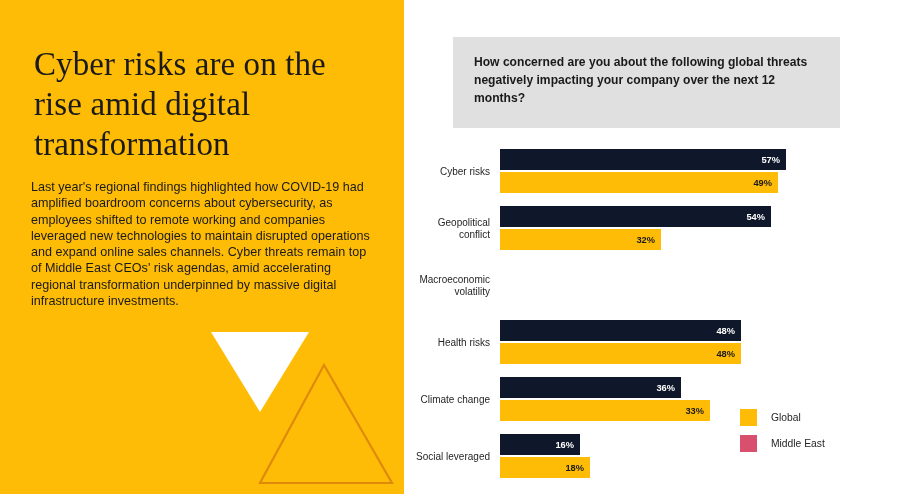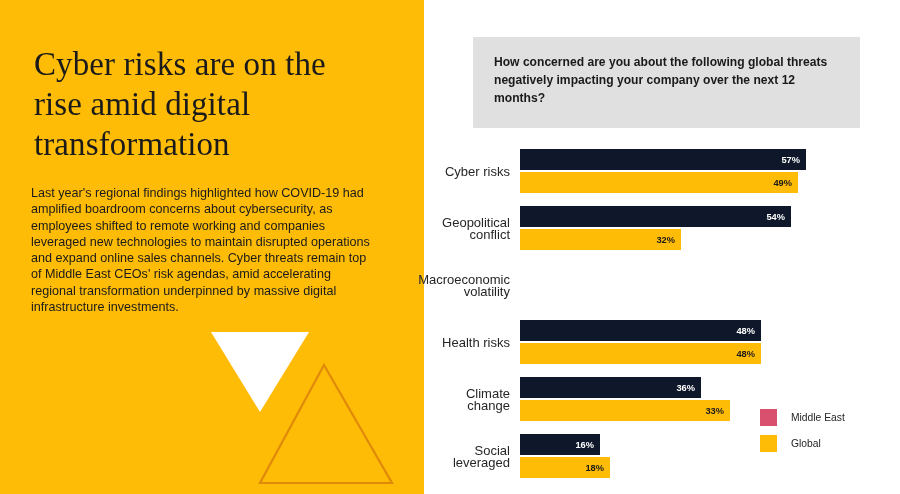--- a/index.html
+++ b/index.html
@@ -33,21 +33,21 @@
     width: 340px;
     font-family: "Liberation Serif", serif;
     font-size: 33px;
     line-height: 40px;
     color: #1a1a1a;
     letter-spacing: 0.1px;
   }
   #body-copy {
     position: absolute;
     left: 31px;
-    top: 185px;
+    top: 179px;
     width: 346px;
     font-family: "Liberation Sans", sans-serif;
     font-size: 12.6px;
     line-height: 16.3px;
     color: #1a1a1a;
   }
   #tri-white {
     position: absolute;
     left: 211px;
     top: 332px;
@@ -61,21 +61,21 @@
     position: absolute;
     left: 256px;
     top: 360px;
     width: 140px;
     height: 128px;
   }
 
   
   #right-panel {
     position: absolute;
-    left: 424px;
+    left: 404px;
     top: 0;
     width: 476px;
     height: 494px;
     background: #ffffff;
   }
   #question-box {
     position: absolute;
     left: 49px;
     top: 37px;
     width: 387px;
@@ -110,21 +110,21 @@
     position: absolute;
     left: 0;
     top: 0;
     width: 91px;
     height: 48px;
     display: flex;
     flex-direction: column;
     justify-content: center;
     align-items: flex-end;
     text-align: right;
-    font-size: 13px;
+    font-size: 10px;
     line-height: 12.5px;
     color: #262626;
     padding-right: 5px;
     box-sizing: border-box;
   }
   .bars {
     position: absolute;
     left: 96px;
     top: 0;
     width: 380px;
@@ -270,23 +270,23 @@
           <div class="bar gl" style="width:90px;">
             <span class="bar-value">18%</span>
           </div>
         </div>
       </div>
 
     </div>
 
     <div id="legend">
       <div class="legend-row">
+        <div class="legend-swatch" style="background:#FFBC07;"></div>
+        <div class="legend-label">Global</div>
+      </div>
+      <div class="legend-row">
         <div class="legend-swatch" style="background:#D9506E;"></div>
         <div class="legend-label">Middle East</div>
       </div>
-      <div class="legend-row">
-        <div class="legend-swatch" style="background:#FFBC07;"></div>
-        <div class="legend-label">Global</div>
-      </div>
     </div>
 
   </div>
 </div>
 
 </body></html>

